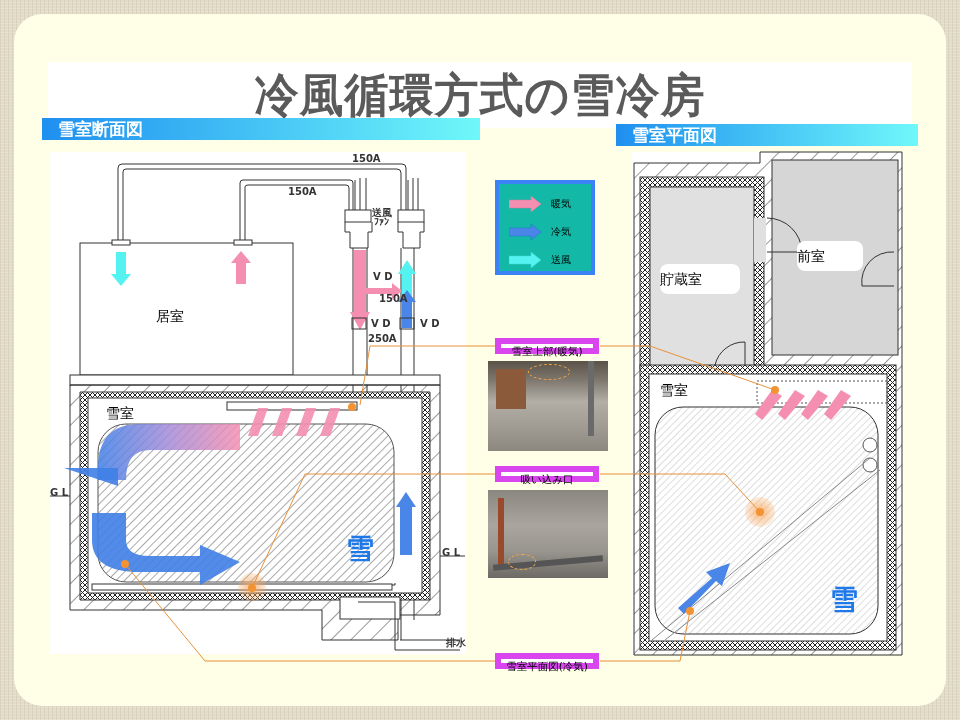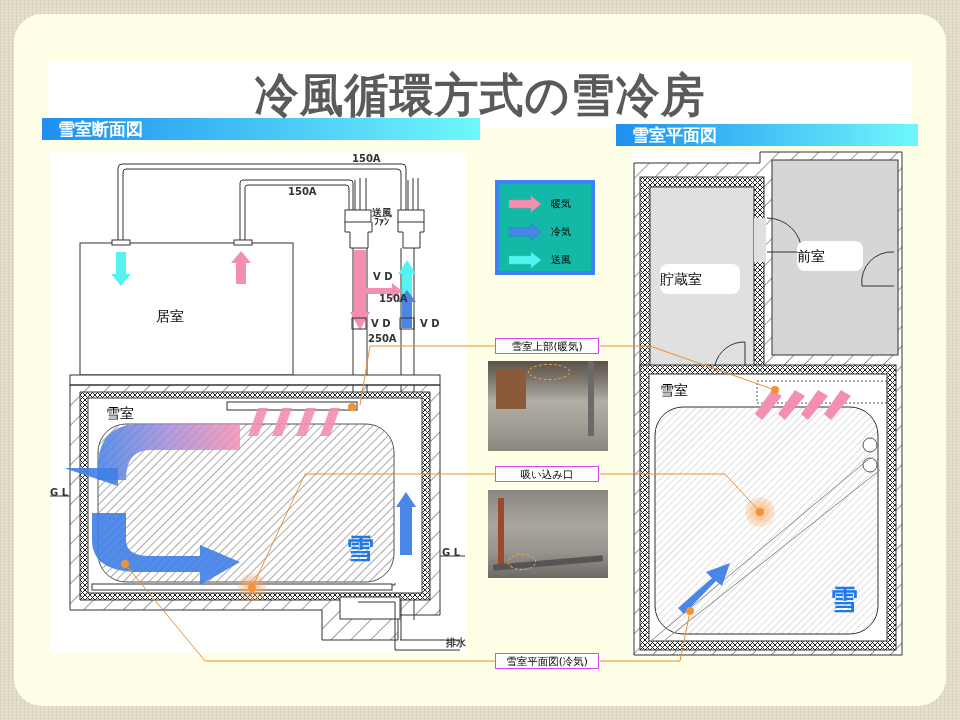--- a/index.html
+++ b/index.html
@@ -44,21 +44,21 @@
   .legend {
     position: absolute; left: 495px; top: 180px; width: 100px; height: 95px;
     background: #14b8a6; border: 4px solid #3b82f6; box-sizing: border-box;
   }
   .legend-row {
     position: absolute; left: 10px; height: 20px; display: flex; align-items: center;
   }
   .legend-row .lbl { font-size: 10px; color: #000; margin-left: 10px; }
 
   .callout {
-    position: absolute; background: #fff; border: 1px solid #d946ef;
+    position: absolute; background: #fff; border: 6px solid #d946ef;
     font-size: 10.5px; color: #000; text-align: center; line-height: 14px;
     height: 16px; box-sizing: border-box;
   }
   .photo {
     position: absolute; overflow: hidden;
   }
   .lbl-room {
     position: absolute; font-size: 14px; color: #000;
   }
   .tag {

